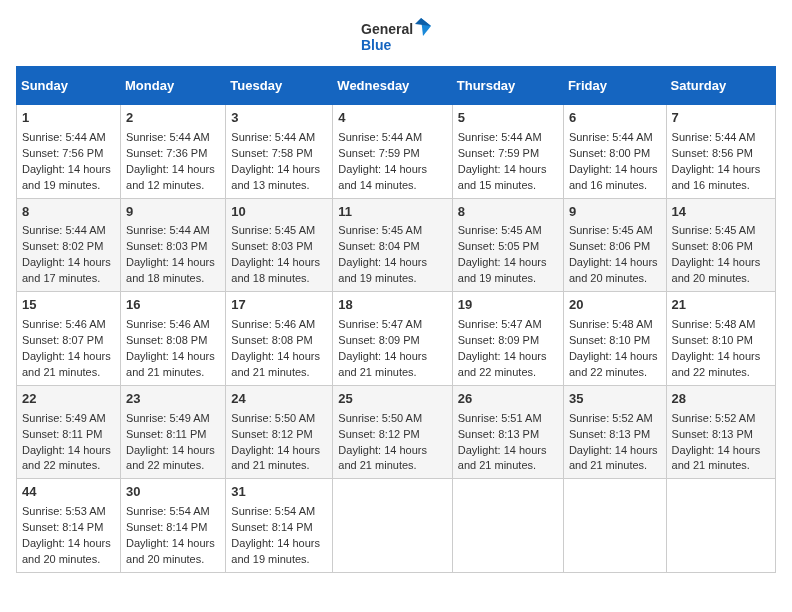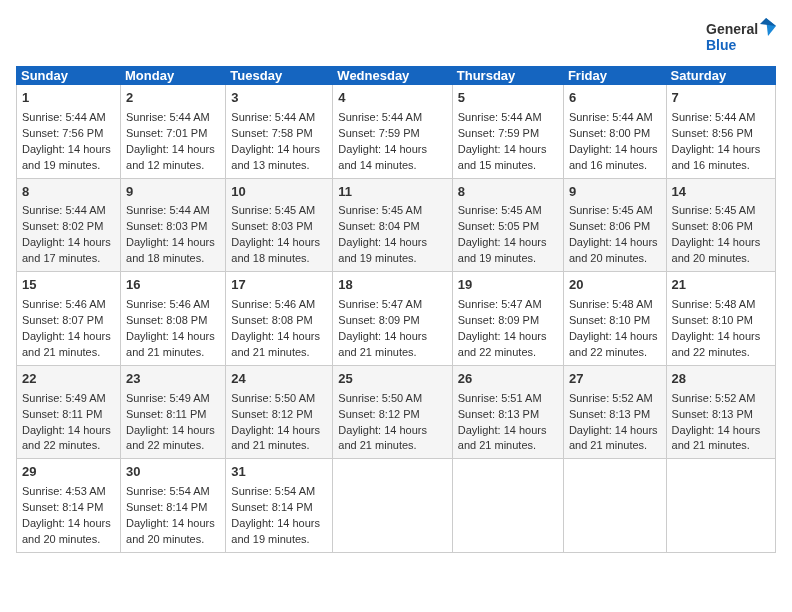--- a/index.html
+++ b/index.html
@@ -5,21 +5,21 @@
     * { box-sizing: border-box; margin: 0; padding: 0; }
     body {
       font-family: Arial, sans-serif;
       background: #fff;
       width: 792px;
       min-height: 612px;
       padding: 16px;
     }
     .header-area {
       display: flex;
-      justify-content: flex-end;
+      justify-content: center;
       align-items: flex-start;
       margin-bottom: 8px;
     }
     .logo {
       display: flex;
       align-items: center;
       gap: 4px;
     }
     .title-area {
       text-align: right;
@@ -34,21 +34,21 @@
       color: #555;
     }
     table {
       width: 100%;
       border-collapse: collapse;
       font-size: 11px;
     }
     thead tr th {
       background-color: #1565c0;
       color: #fff;
-      padding: 1px 4px;
+      padding: 11px 4px;
       text-align: left;
       font-size: 13px;
       font-weight: bold;
       border: 1px solid #1565c0;
     }
     tbody tr td {
       border: 1px solid #ccc;
       vertical-align: top;
       padding: 4px 5px;
       height: 80px;
@@ -95,21 +95,21 @@
         <th>Tuesday</th>
         <th>Wednesday</th>
         <th>Thursday</th>
         <th>Friday</th>
         <th>Saturday</th>
       </tr>
   </thead>
   <tbody id="calendar-body">
       <tr>
         <td><span class="day-num">1</span><span>Sunrise: 5:44 AM</span><br><span>Sunset: 7:56 PM</span><br><span>Daylight: 14 hours and 19 minutes.</span></td>
-        <td><span class="day-num">2</span><span>Sunrise: 5:44 AM</span><br><span>Sunset: 7:01 PM</span><br><span>Daylight: 14 hours and 12 minutes.</span></td>
+        <td><span class="day-num">2</span><span>Sunrise: 5:44 AM</span><br><span>Sunset: 7:36 PM</span><br><span>Daylight: 14 hours and 12 minutes.</span></td>
         <td><span class="day-num">3</span><span>Sunrise: 5:44 AM</span><br><span>Sunset: 7:58 PM</span><br><span>Daylight: 14 hours and 13 minutes.</span></td>
         <td><span class="day-num">4</span><span>Sunrise: 5:44 AM</span><br><span>Sunset: 7:59 PM</span><br><span>Daylight: 14 hours and 14 minutes.</span></td>
         <td><span class="day-num">5</span><span>Sunrise: 5:44 AM</span><br><span>Sunset: 7:59 PM</span><br><span>Daylight: 14 hours and 15 minutes.</span></td>
         <td><span class="day-num">6</span><span>Sunrise: 5:44 AM</span><br><span>Sunset: 8:00 PM</span><br><span>Daylight: 14 hours and 16 minutes.</span></td>
         <td><span class="day-num">7</span><span>Sunrise: 5:44 AM</span><br><span>Sunset: 8:56 PM</span><br><span>Daylight: 14 hours and 16 minutes.</span></td>
       </tr>
       <tr>
         <td><span class="day-num">8</span><span>Sunrise: 5:44 AM</span><br><span>Sunset: 8:02 PM</span><br><span>Daylight: 14 hours and 17 minutes.</span></td>
         <td><span class="day-num">9</span><span>Sunrise: 5:44 AM</span><br><span>Sunset: 8:03 PM</span><br><span>Daylight: 14 hours and 18 minutes.</span></td>
         <td><span class="day-num">10</span><span>Sunrise: 5:45 AM</span><br><span>Sunset: 8:03 PM</span><br><span>Daylight: 14 hours and 18 minutes.</span></td>
@@ -126,25 +126,25 @@
         <td><span class="day-num">19</span><span>Sunrise: 5:47 AM</span><br><span>Sunset: 8:09 PM</span><br><span>Daylight: 14 hours and 22 minutes.</span></td>
         <td><span class="day-num">20</span><span>Sunrise: 5:48 AM</span><br><span>Sunset: 8:10 PM</span><br><span>Daylight: 14 hours and 22 minutes.</span></td>
         <td><span class="day-num">21</span><span>Sunrise: 5:48 AM</span><br><span>Sunset: 8:10 PM</span><br><span>Daylight: 14 hours and 22 minutes.</span></td>
       </tr>
       <tr>
         <td><span class="day-num">22</span><span>Sunrise: 5:49 AM</span><br><span>Sunset: 8:11 PM</span><br><span>Daylight: 14 hours and 22 minutes.</span></td>
         <td><span class="day-num">23</span><span>Sunrise: 5:49 AM</span><br><span>Sunset: 8:11 PM</span><br><span>Daylight: 14 hours and 22 minutes.</span></td>
         <td><span class="day-num">24</span><span>Sunrise: 5:50 AM</span><br><span>Sunset: 8:12 PM</span><br><span>Daylight: 14 hours and 21 minutes.</span></td>
         <td><span class="day-num">25</span><span>Sunrise: 5:50 AM</span><br><span>Sunset: 8:12 PM</span><br><span>Daylight: 14 hours and 21 minutes.</span></td>
         <td><span class="day-num">26</span><span>Sunrise: 5:51 AM</span><br><span>Sunset: 8:13 PM</span><br><span>Daylight: 14 hours and 21 minutes.</span></td>
-        <td><span class="day-num">27</span><span>Sunrise: 5:52 AM</span><br><span>Sunset: 8:13 PM</span><br><span>Daylight: 14 hours and 21 minutes.</span></td>
+        <td><span class="day-num">35</span><span>Sunrise: 5:52 AM</span><br><span>Sunset: 8:13 PM</span><br><span>Daylight: 14 hours and 21 minutes.</span></td>
         <td><span class="day-num">28</span><span>Sunrise: 5:52 AM</span><br><span>Sunset: 8:13 PM</span><br><span>Daylight: 14 hours and 21 minutes.</span></td>
       </tr>
       <tr>
-        <td><span class="day-num">29</span><span>Sunrise: 4:53 AM</span><br><span>Sunset: 8:14 PM</span><br><span>Daylight: 14 hours and 20 minutes.</span></td>
+        <td><span class="day-num">44</span><span>Sunrise: 5:53 AM</span><br><span>Sunset: 8:14 PM</span><br><span>Daylight: 14 hours and 20 minutes.</span></td>
         <td><span class="day-num">30</span><span>Sunrise: 5:54 AM</span><br><span>Sunset: 8:14 PM</span><br><span>Daylight: 14 hours and 20 minutes.</span></td>
         <td><span class="day-num">31</span><span>Sunrise: 5:54 AM</span><br><span>Sunset: 8:14 PM</span><br><span>Daylight: 14 hours and 19 minutes.</span></td>
         <td class="empty-cell"></td>
         <td class="empty-cell"></td>
         <td class="empty-cell"></td>
         <td class="empty-cell"></td>
       </tr>
     </tbody>
 </table>
 

